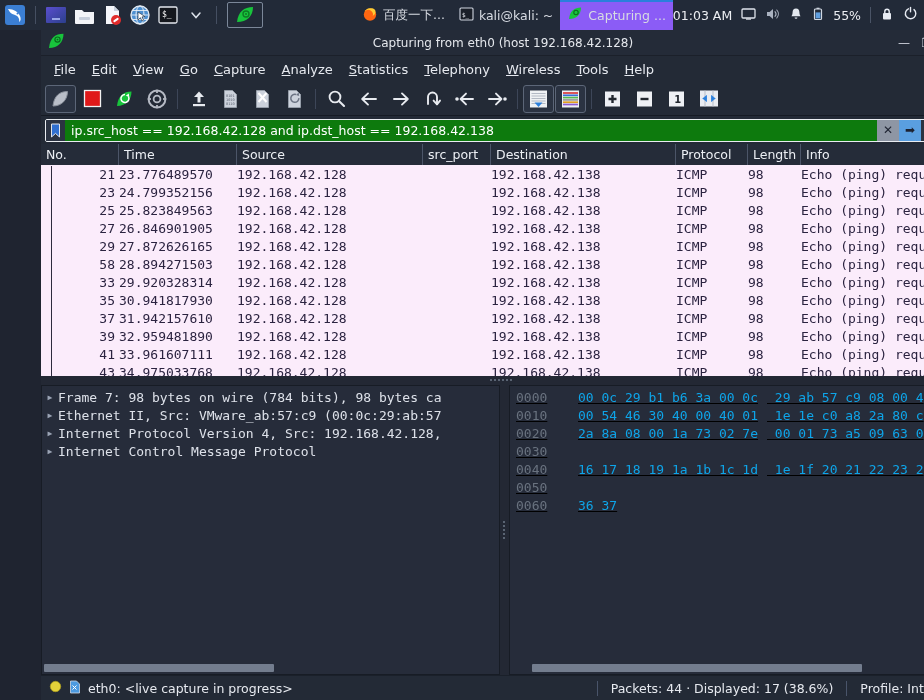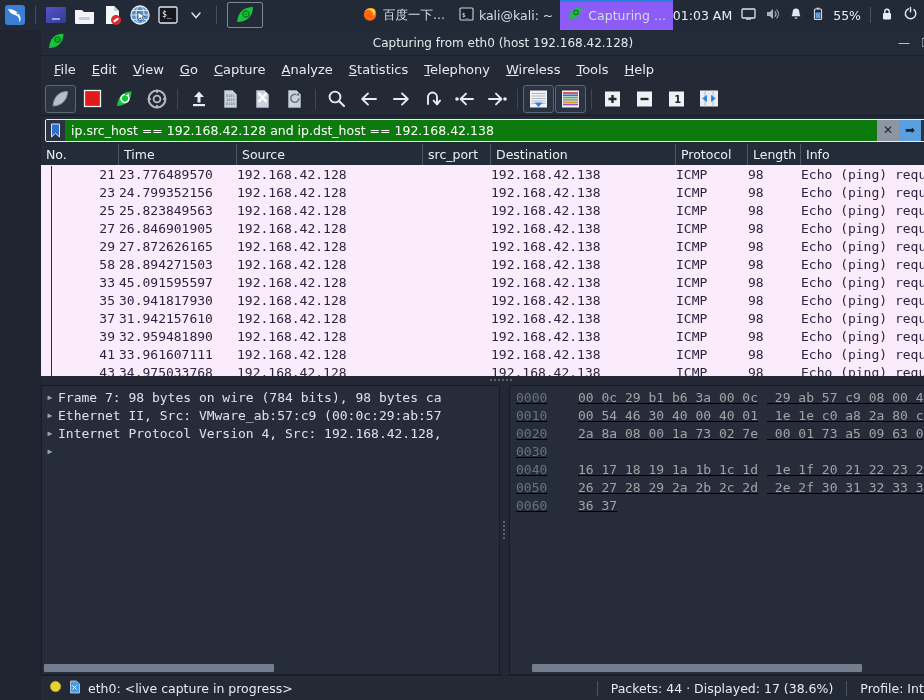--- a/index.html
+++ b/index.html
@@ -208,21 +208,21 @@
     overflow: hidden;
   }
   #bytes-rows { flex: 1; overflow: hidden; padding-top: 2px; text-decoration: underline; }
   .byterow {
     height: 18px; display: flex; align-items: center;
     font-family: "DejaVu Sans Mono", "Liberation Mono", monospace;
     font-size: 13px; white-space: nowrap;
   }
   .boff { color: #69727f; width: 56px; flex: 0 0 56px; padding-left: 6px; }
   .bgutter { width: 12px; flex: 0 0 12px; }
-  .bhex { color: #a3a3a3; letter-spacing: 0px; }
+  .bhex { color: #0ea5e9; letter-spacing: 0px; }
   .bhex .gap { display: inline-block; width: 9px; }
 
   
   #statusbar {
     height: 25px; flex: 0 0 25px;
     display: flex; align-items: center;
     background: #232a36; color: #e6e9ef;
     font-size: 12.5px; padding: 0 8px; gap: 7px;
     border-top: 1px solid #1a202a;
   }
@@ -673,21 +673,21 @@
           <div class="pcell" style="width: 118px; flex: 0 0 118px;">28.894271503</div>
           <div class="pcell" style="width: 186px; flex: 0 0 186px;">192.168.42.128</div>
           <div class="pcell" style="width: 68px; flex: 0 0 68px;"></div>
           <div class="pcell" style="width: 185px; flex: 0 0 185px;">192.168.42.138</div>
           <div class="pcell" style="width: 72px; flex: 0 0 72px;">ICMP</div>
           <div class="pcell" style="width: 53px; flex: 0 0 53px;">98</div>
           <div class="pcell" style="width: 164px; flex: 0 0 164px;">Echo (ping) requ</div>
         </div>
         <div class="prow">
           <div class="pcell num" style="width: 78px; flex: 0 0 78px;">33</div>
-          <div class="pcell" style="width: 118px; flex: 0 0 118px;">45.091595597</div>
+          <div class="pcell" style="width: 118px; flex: 0 0 118px;">29.920328314</div>
           <div class="pcell" style="width: 186px; flex: 0 0 186px;">192.168.42.128</div>
           <div class="pcell" style="width: 68px; flex: 0 0 68px;"></div>
           <div class="pcell" style="width: 185px; flex: 0 0 185px;">192.168.42.138</div>
           <div class="pcell" style="width: 72px; flex: 0 0 72px;">ICMP</div>
           <div class="pcell" style="width: 53px; flex: 0 0 53px;">98</div>
           <div class="pcell" style="width: 164px; flex: 0 0 164px;">Echo (ping) requ</div>
         </div>
         <div class="prow">
           <div class="pcell num" style="width: 78px; flex: 0 0 78px;">35</div>
           <div class="pcell" style="width: 118px; flex: 0 0 118px;">30.941817930</div>
@@ -766,20 +766,21 @@
           <div class="drow">
             <span class="tri">▶</span>
             <span>Ethernet II, Src: VMware_ab:57:c9 (00:0c:29:ab:57</span>
           </div>
           <div class="drow">
             <span class="tri">▶</span>
             <span>Internet Protocol Version 4, Src: 192.168.42.128,</span>
           </div>
           <div class="drow">
             <span class="tri">▶</span>
+            <span>Internet Control Message Protocol</span>
           </div>
         </div>
       <div class="hscroll-track">
         <div class="hscroll-thumb" style="width:230px;"></div>
       </div>
     </div>
 
     <div class="vsplit">
       <div class="grip-v">
         <span class="grip-dot"></span>
@@ -812,21 +813,20 @@
             <span class="bgutter"></span>
           </div>
           <div class="byterow">
             <span class="boff">0040</span>
             <span class="bgutter"></span>
             <span class="bhex">16 17 18 19 1a 1b 1c 1d<span class="gap"></span> 1e 1f 20 21 22 23 2</span>
           </div>
           <div class="byterow">
             <span class="boff">0050</span>
             <span class="bgutter"></span>
-            <span class="bhex">26 27 28 29 2a 2b 2c 2d<span class="gap"></span> 2e 2f 30 31 32 33 3</span>
           </div>
           <div class="byterow">
             <span class="boff">0060</span>
             <span class="bgutter"></span>
             <span class="bhex">36 37</span>
           </div>
         </div>
       <div class="hscroll-track">
         <div class="hscroll-thumb" style="left:22px; width:330px;"></div>
       </div>

